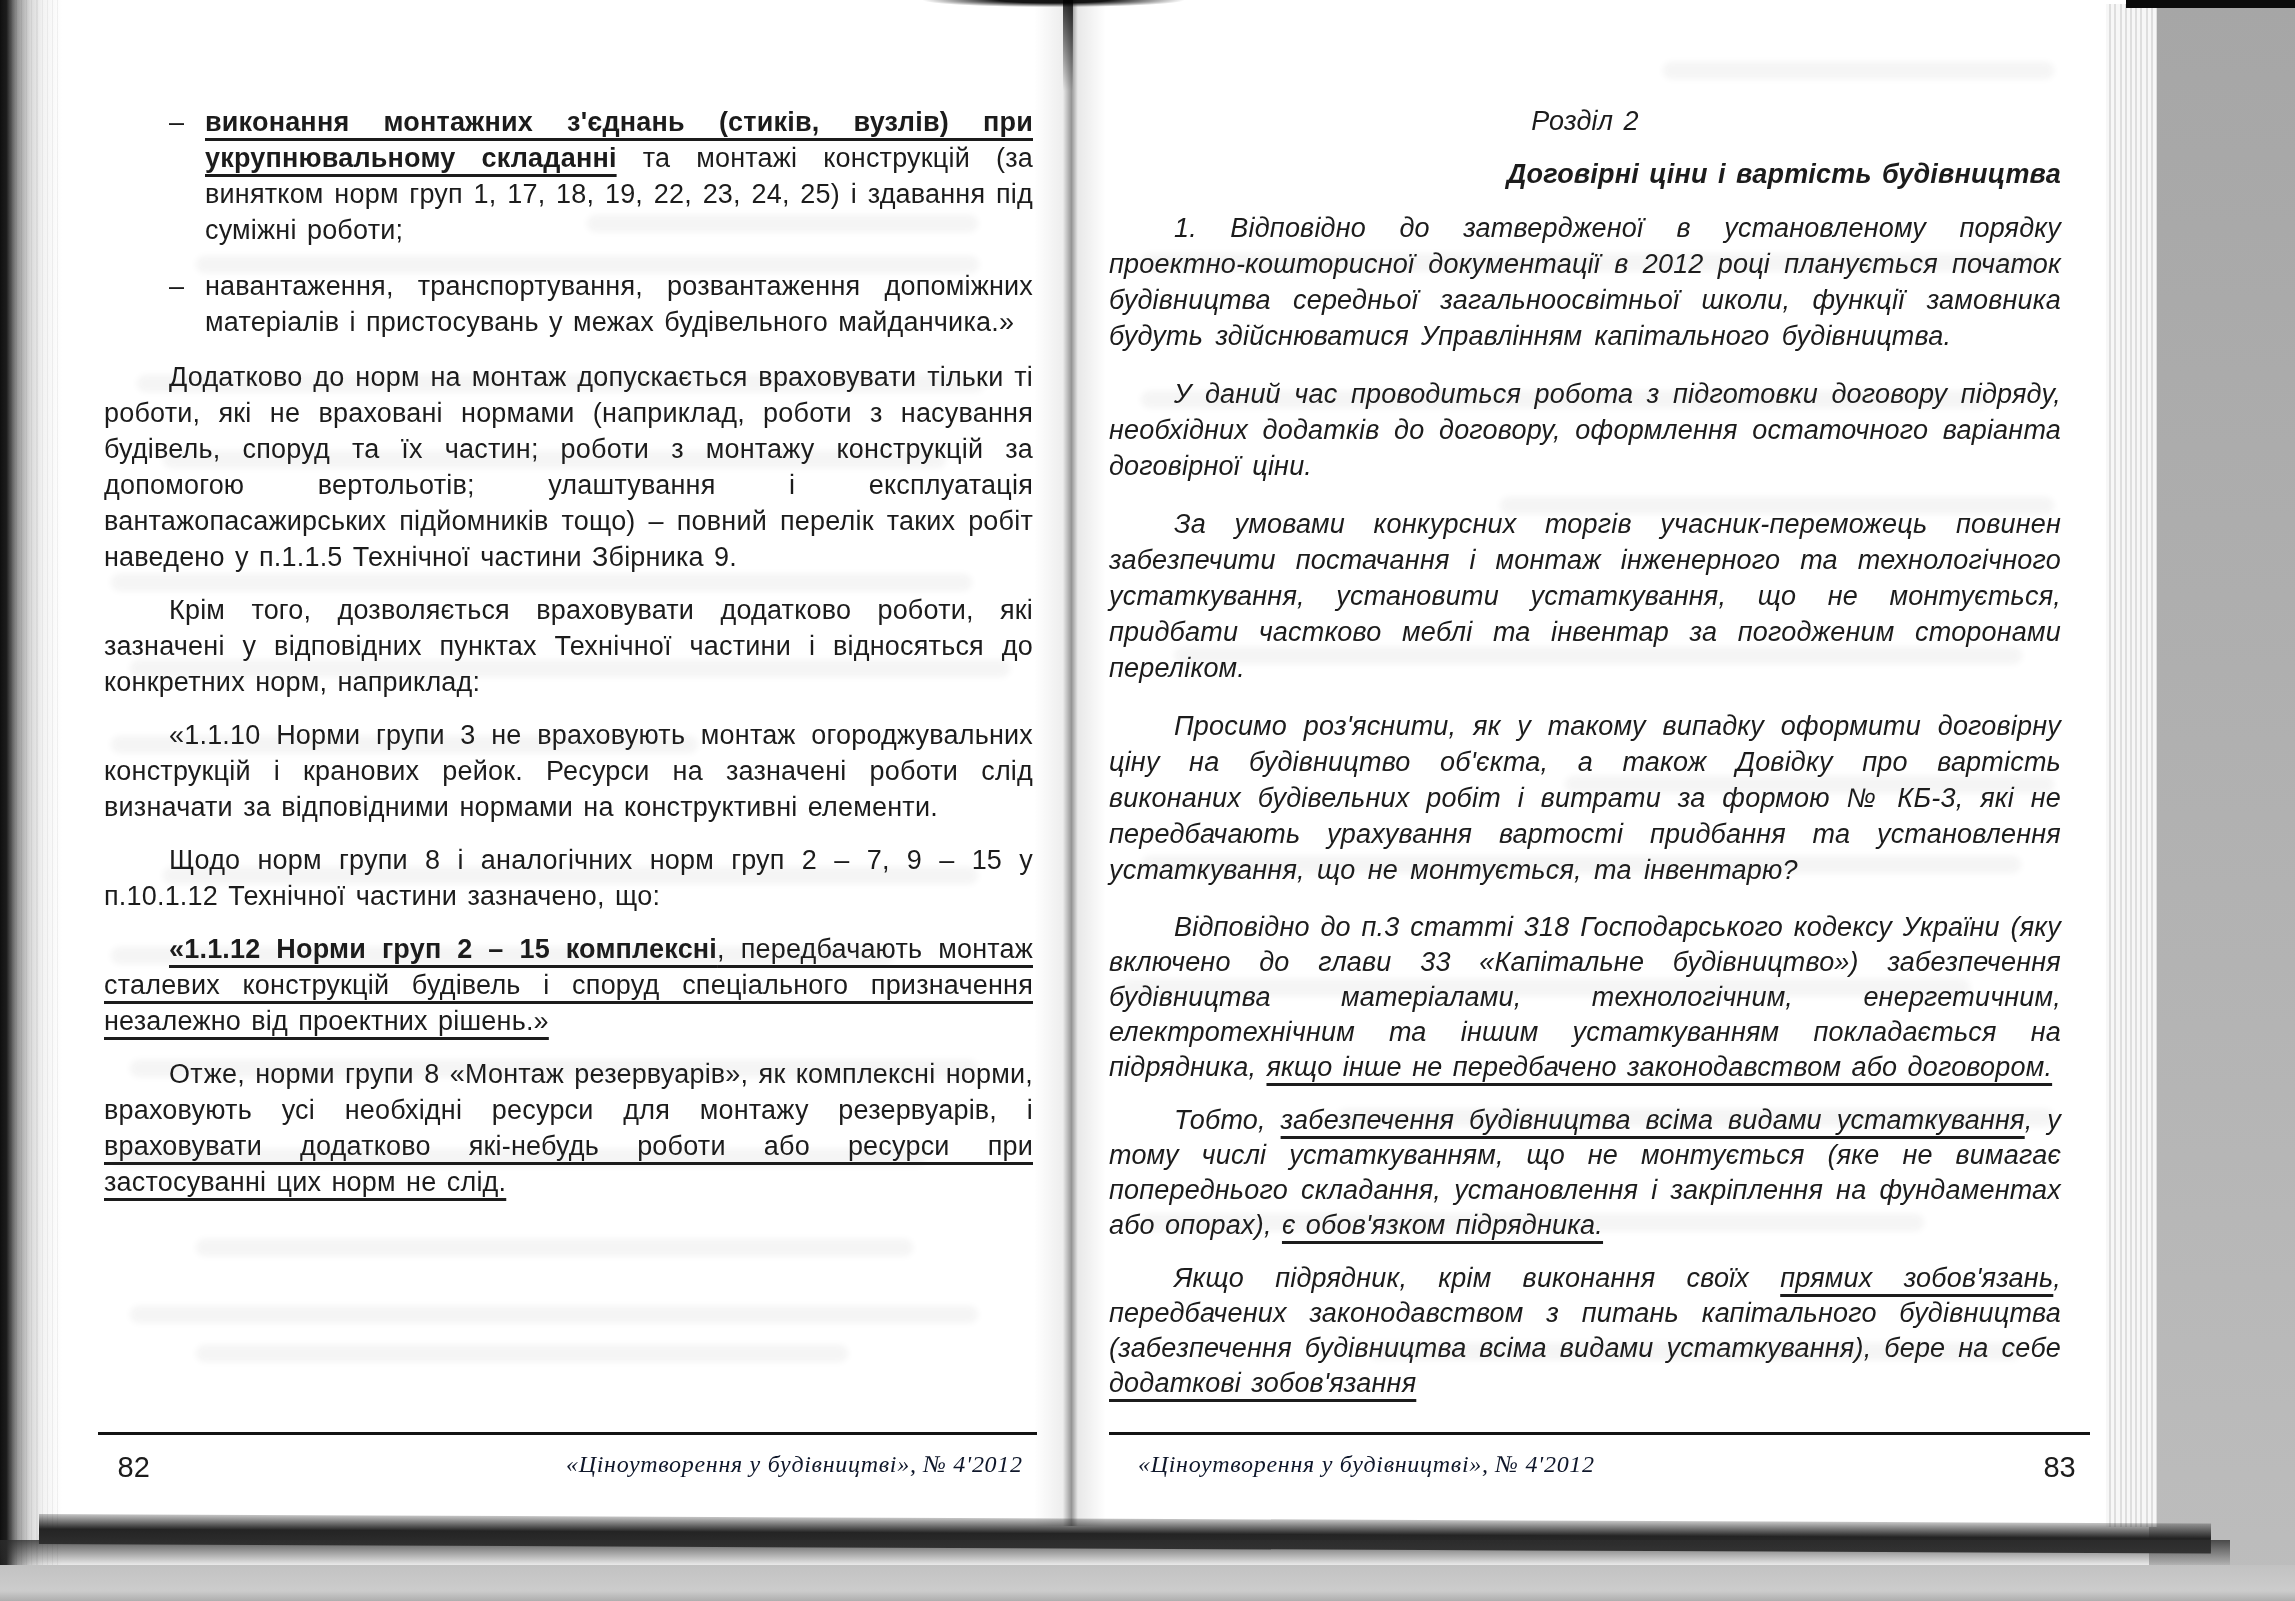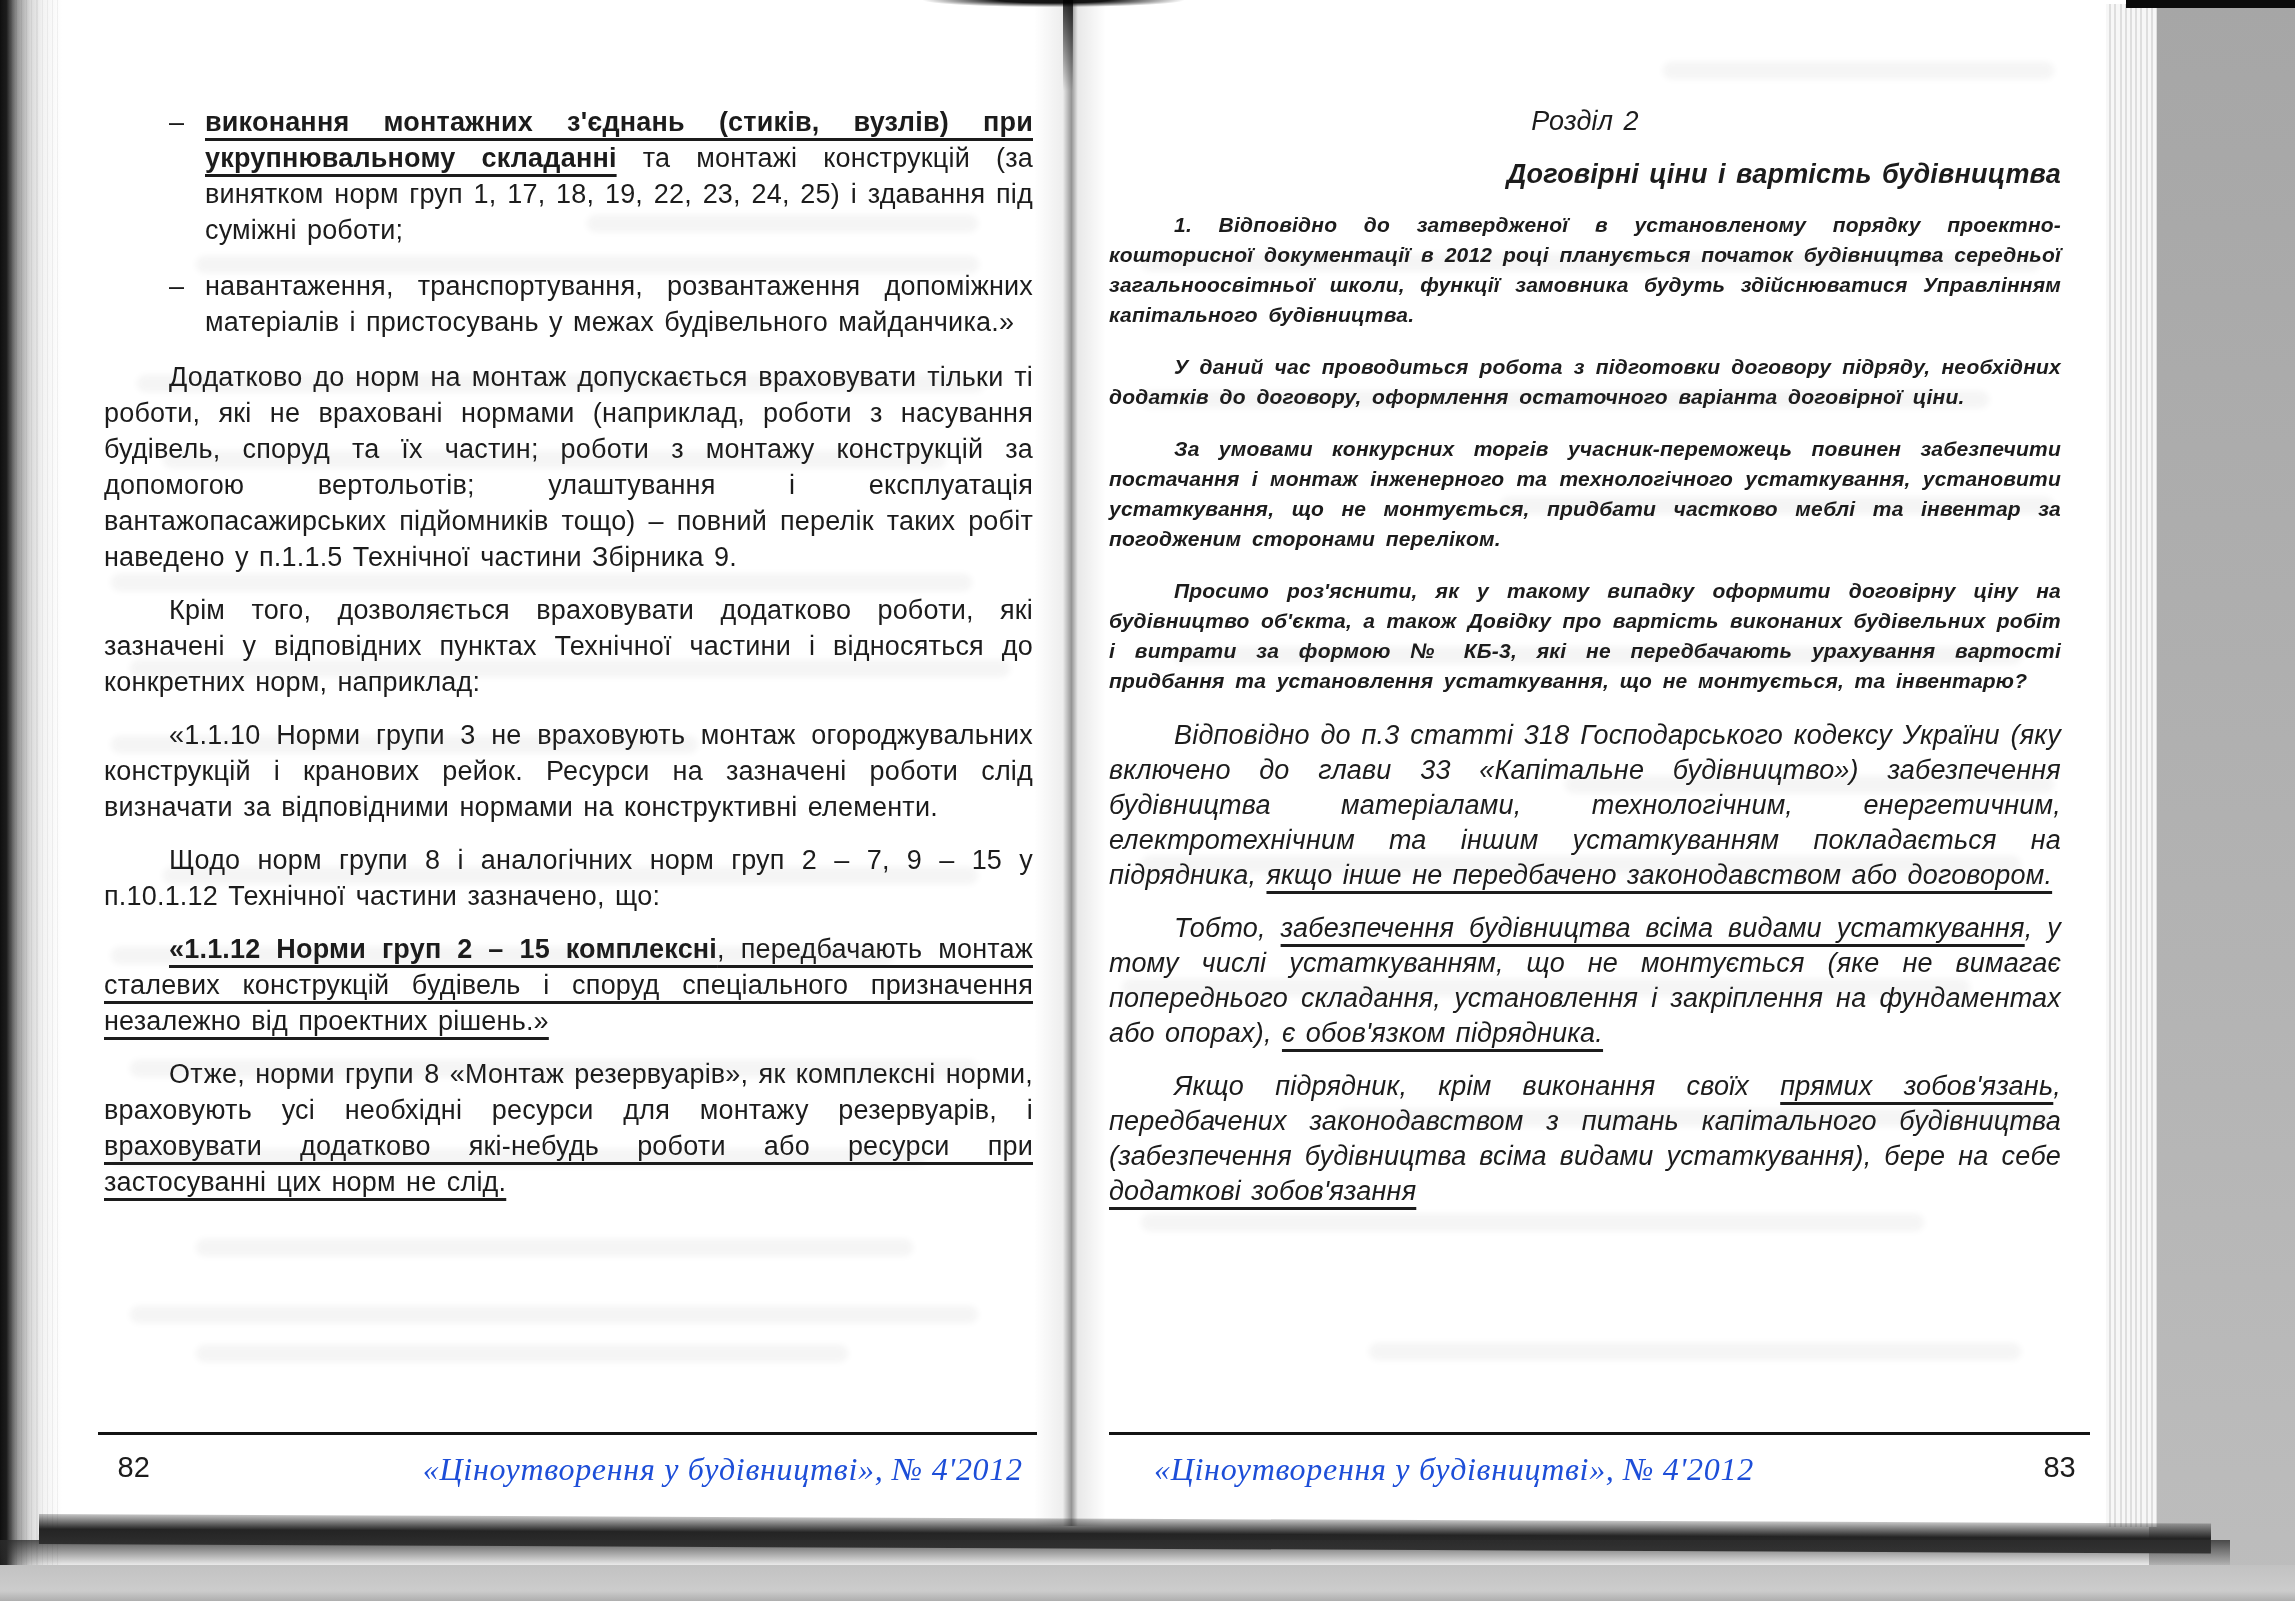--- a/index.html
+++ b/index.html
@@ -13,29 +13,29 @@
   .page-body{position:absolute;top:104px;}
   #left-page-body{left:104px;width:929px;}
   #right-page-body{left:1109px;width:952px;}
   .page-body p{margin:0 0 17px 0;text-align:justify;font-size:27px;line-height:36px;word-spacing:2.6px;letter-spacing:0.2px;}
   #right-page-body p{font-size:27px;line-height:35px;margin-bottom:18px;font-style:italic;}
   p.para{text-indent:65px;}
   p.bullet{position:relative;padding-left:101px;text-indent:0;margin-bottom:19.6px;}
   p.bullet .dash{position:absolute;left:65px;top:0;}
   p.h1{text-align:center;text-indent:0;font-size:31px;line-height:37px;font-weight:400;margin:0 0 18px 0;}
   p.h2{text-align:right;text-indent:0;font-size:31px;line-height:37px;font-weight:700;margin:0 0 40px 0;}
-  #right-page-body p.st-bi{font-weight:700;font-style:italic;font-size:21px;line-height:30px;margin-bottom:22px;word-spacing:4.6px;}
+  #right-page-body p.st-bi{font-weight:400;font-style:italic;font-size:27px;line-height:36px;margin-bottom:22px;word-spacing:4.6px;}
   .r-b{font-weight:700;}
   .r-u{text-decoration:underline;text-decoration-thickness:2.6px;text-underline-offset:6.5px;}
   
   .footer{position:absolute;top:1432px;border-top:3.9px solid #141414;display:flex;justify-content:space-between;align-items:flex-start;padding-top:16px;box-sizing:border-box;}
   #left-footer{left:98px;width:939px;padding-left:19.6px;padding-right:14.3px;}
   #right-footer{left:1109px;width:981px;padding-left:29px;padding-right:14.3px;}
   .page-num{font-size:29px;color:#1c1c1c;}
-  .journal{font-family:"Liberation Serif",serif;font-style:italic;font-size:32px;color:#1d4ed8;letter-spacing:0.7px;white-space:nowrap;margin-left:16px;}
+  .journal{font-family:"Liberation Serif",serif;font-style:italic;font-size:24px;color:#0f172a;letter-spacing:0.7px;white-space:nowrap;}
   
   .artefact{position:absolute;pointer-events:none;}
   .left-edge{left:0;top:0;width:62px;height:1565px;
     background:
       repeating-linear-gradient(90deg, rgba(0,0,0,0.05) 0 1.3px, rgba(0,0,0,0) 1.3px 5.2px),
       linear-gradient(to right,#0f0f0f 0px,#1d1d1d 6.5px,#555 11px,#9a9a9a 17.6px,#d8d8d8 30px,#f3f3f3 43px,#ffffff 62px);}
   .fold-shadow{left:1034px;top:0;width:72px;height:1526px;
     background:linear-gradient(to right, rgba(0,0,0,0) 0%, rgba(0,0,0,0.07) 40%, rgba(0,0,0,0.42) 52%, rgba(0,0,0,0.09) 61%, rgba(0,0,0,0) 100%);}
   .fold-top{left:871px;top:0;width:365px;height:10.4px;
     background:radial-gradient(ellipse 50% 100% at 50% 0%, rgba(0,0,0,0.92) 30%, rgba(0,0,0,0) 72%);}

